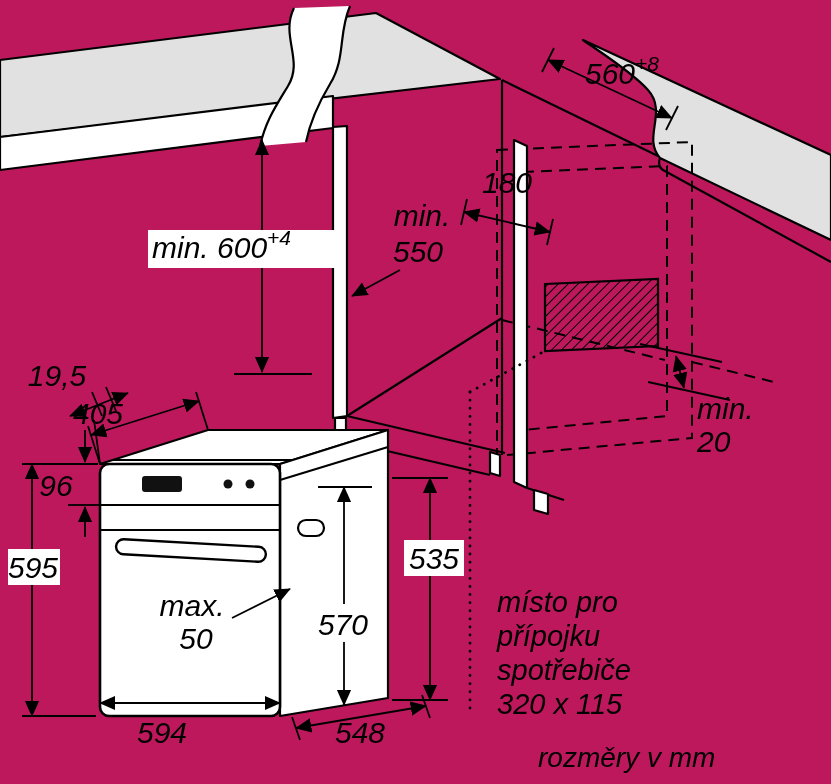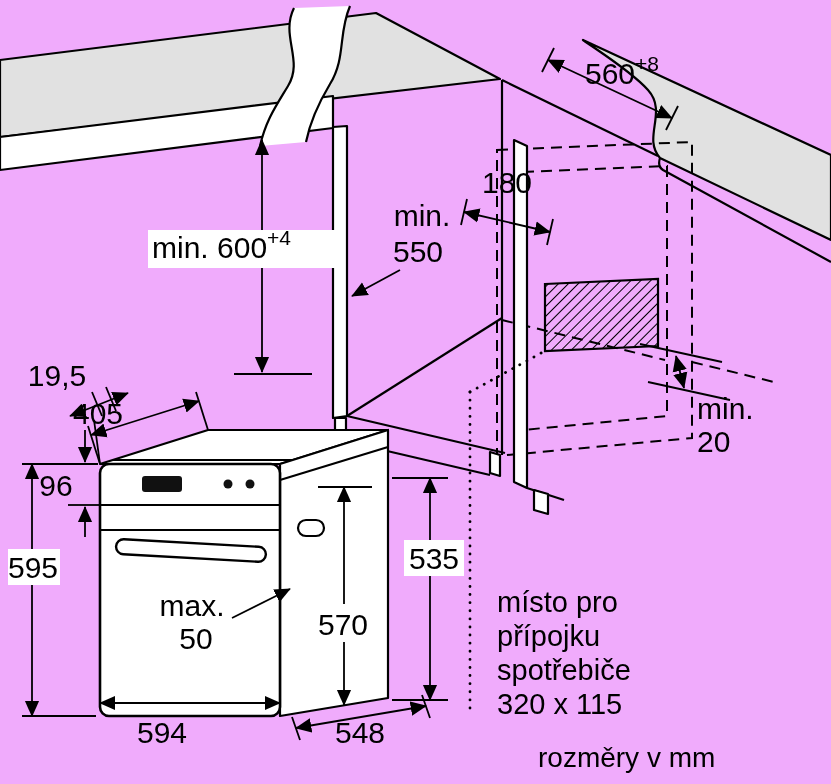--- a/index.html
+++ b/index.html
@@ -1,16 +1,16 @@
 <!DOCTYPE html>
 <html><head>
 <meta charset="utf-8">
 <style>
   html,body{margin:0;padding:0;background:#fff;}
-  .canvas{position:relative;width:831px;height:784px;background:#f0abfc;overflow:hidden;}
+  .canvas{position:relative;width:831px;height:784px;background:#be185d;overflow:hidden;font-style:italic;}
   svg{display:block;}
   svg text{font-family:"Liberation Sans","DejaVu Sans",sans-serif;fill:#000;}
   .struct{stroke:#000;stroke-width:2.2;fill:none;stroke-linejoin:round;}
   .structf{stroke:#000;stroke-width:2.2;fill:#fff;stroke-linejoin:round;}
   .band{fill:#e1e1e1;stroke:#000;stroke-width:2.2;stroke-linejoin:round;}
   .dash{stroke:#000;stroke-width:2;fill:none;stroke-dasharray:11 7;}
   .dot{stroke:#000;stroke-width:2.8;fill:none;stroke-dasharray:0.1 8;stroke-linecap:round;}
   .dim{stroke:#000;stroke-width:1.8;fill:none;}
   .lbl{font-size:30px;}
   .lbl-s{font-size:21px;}

